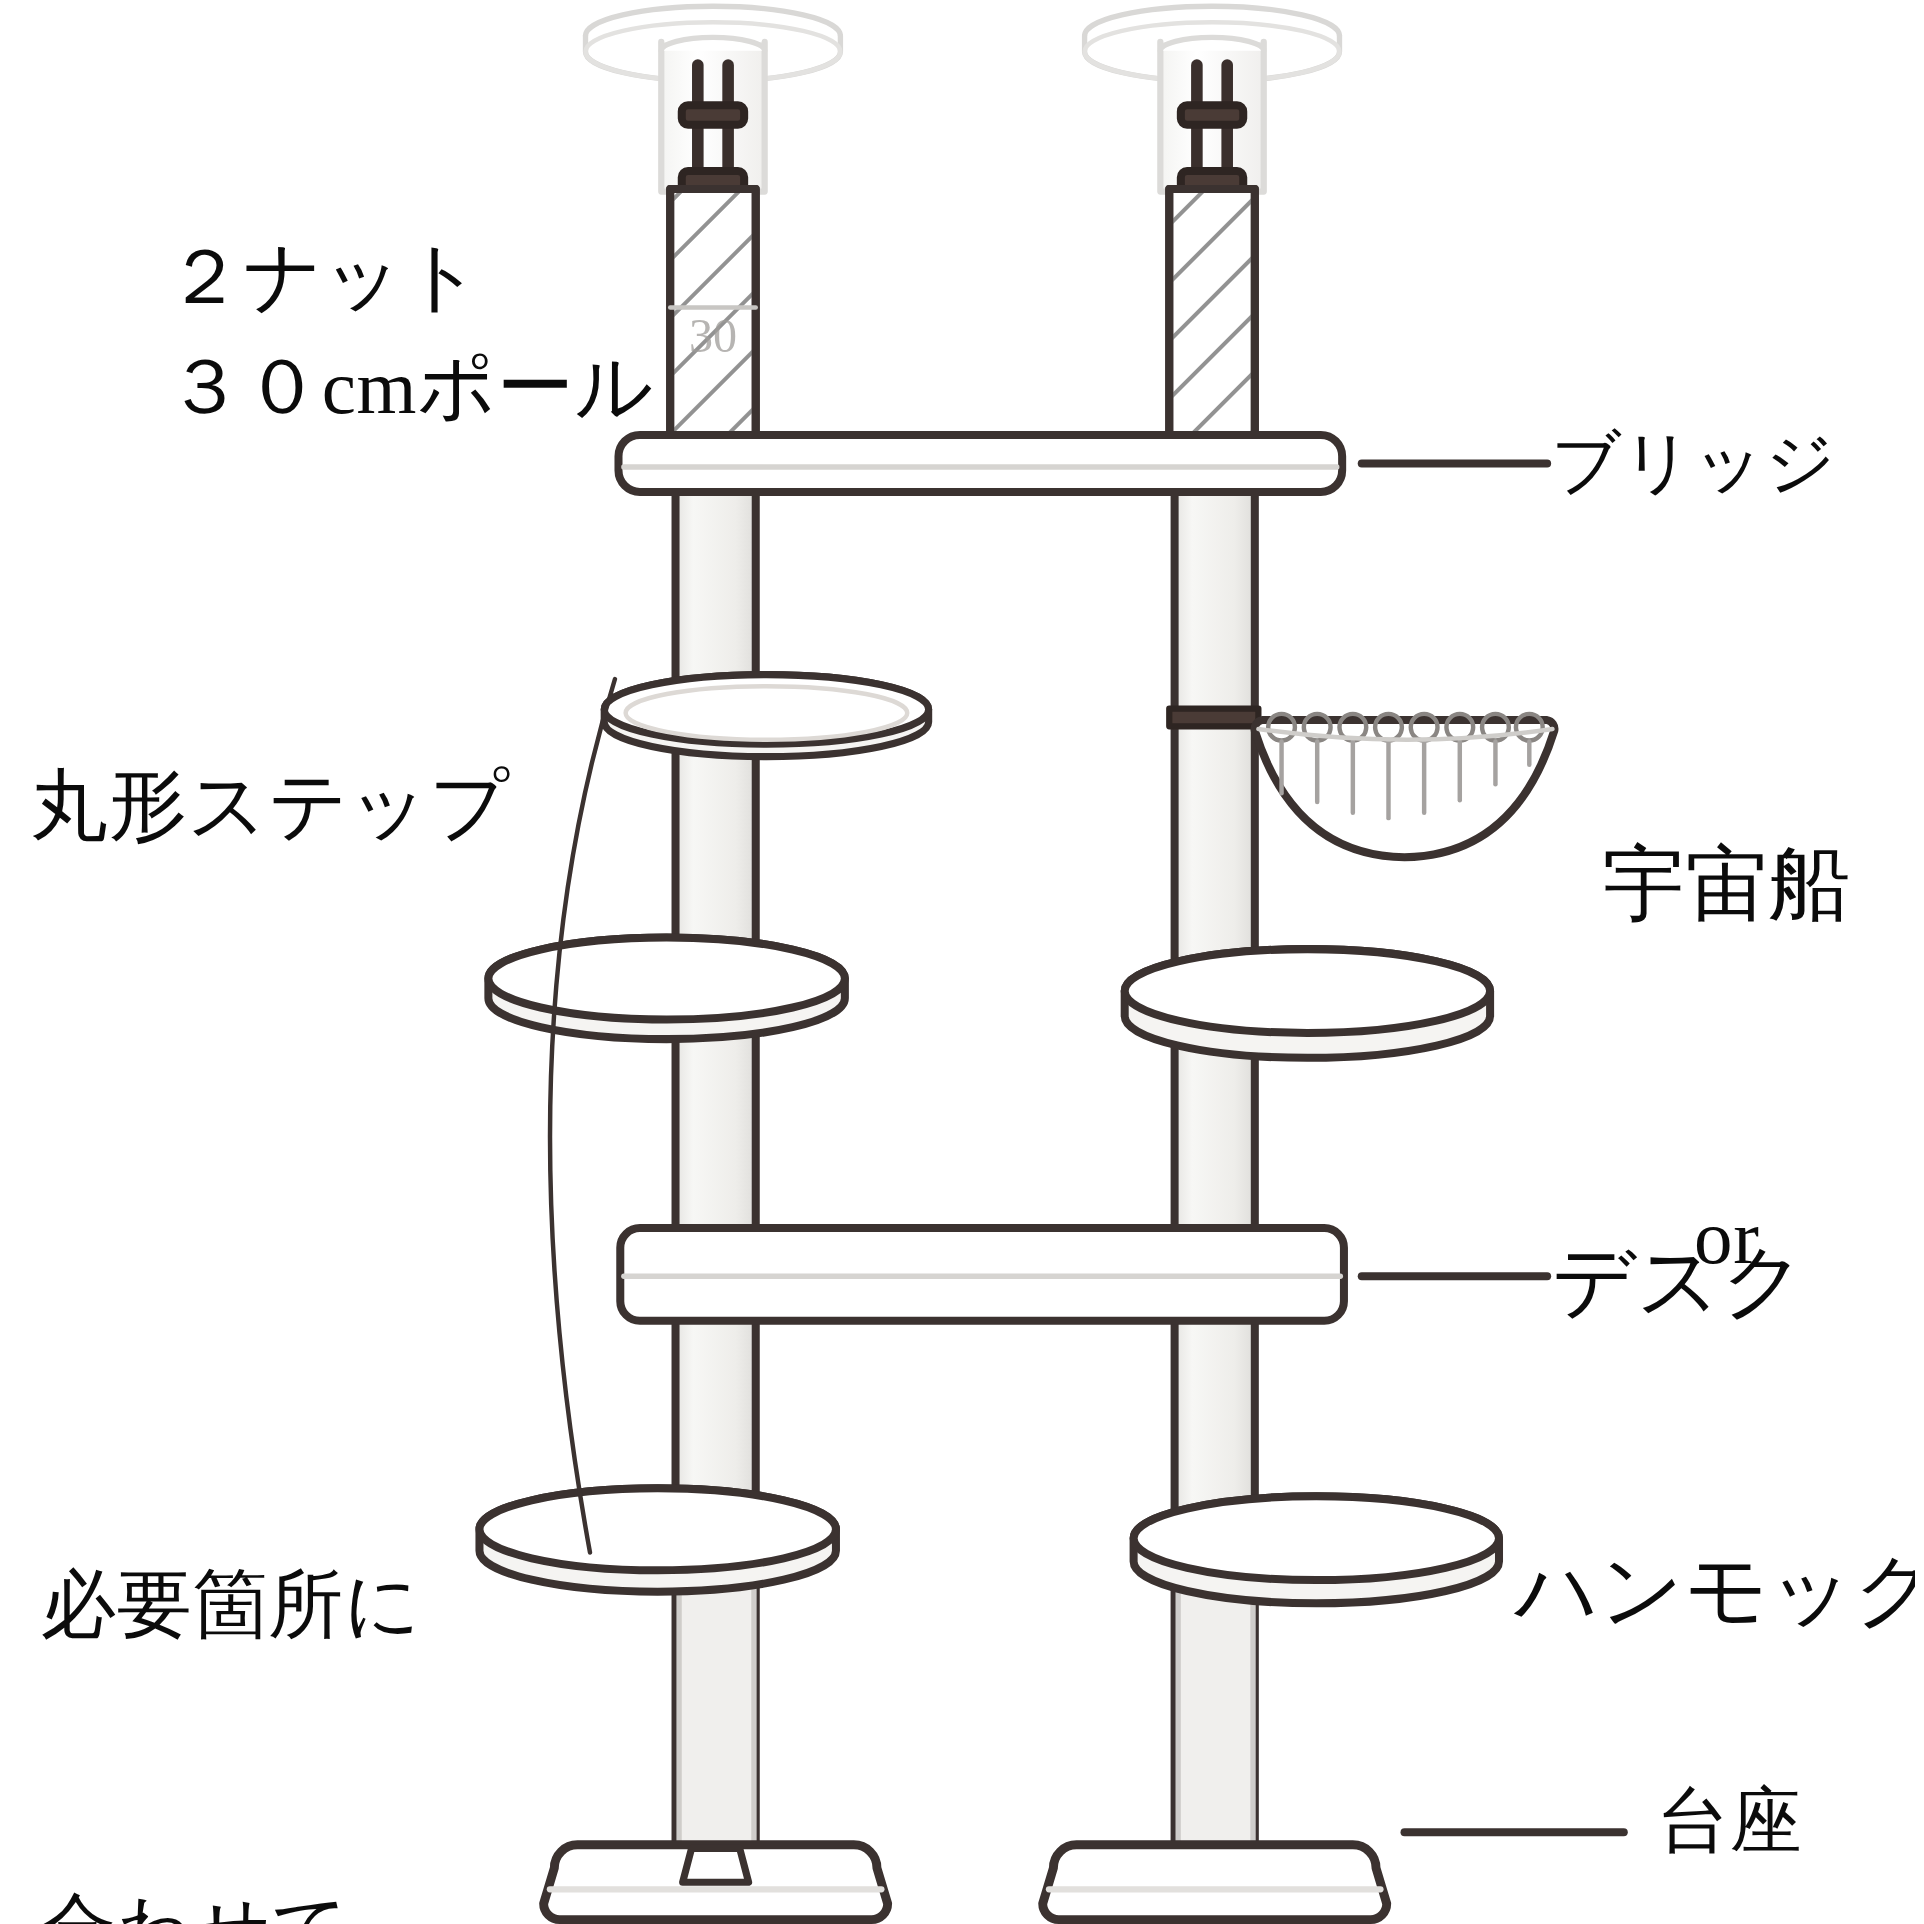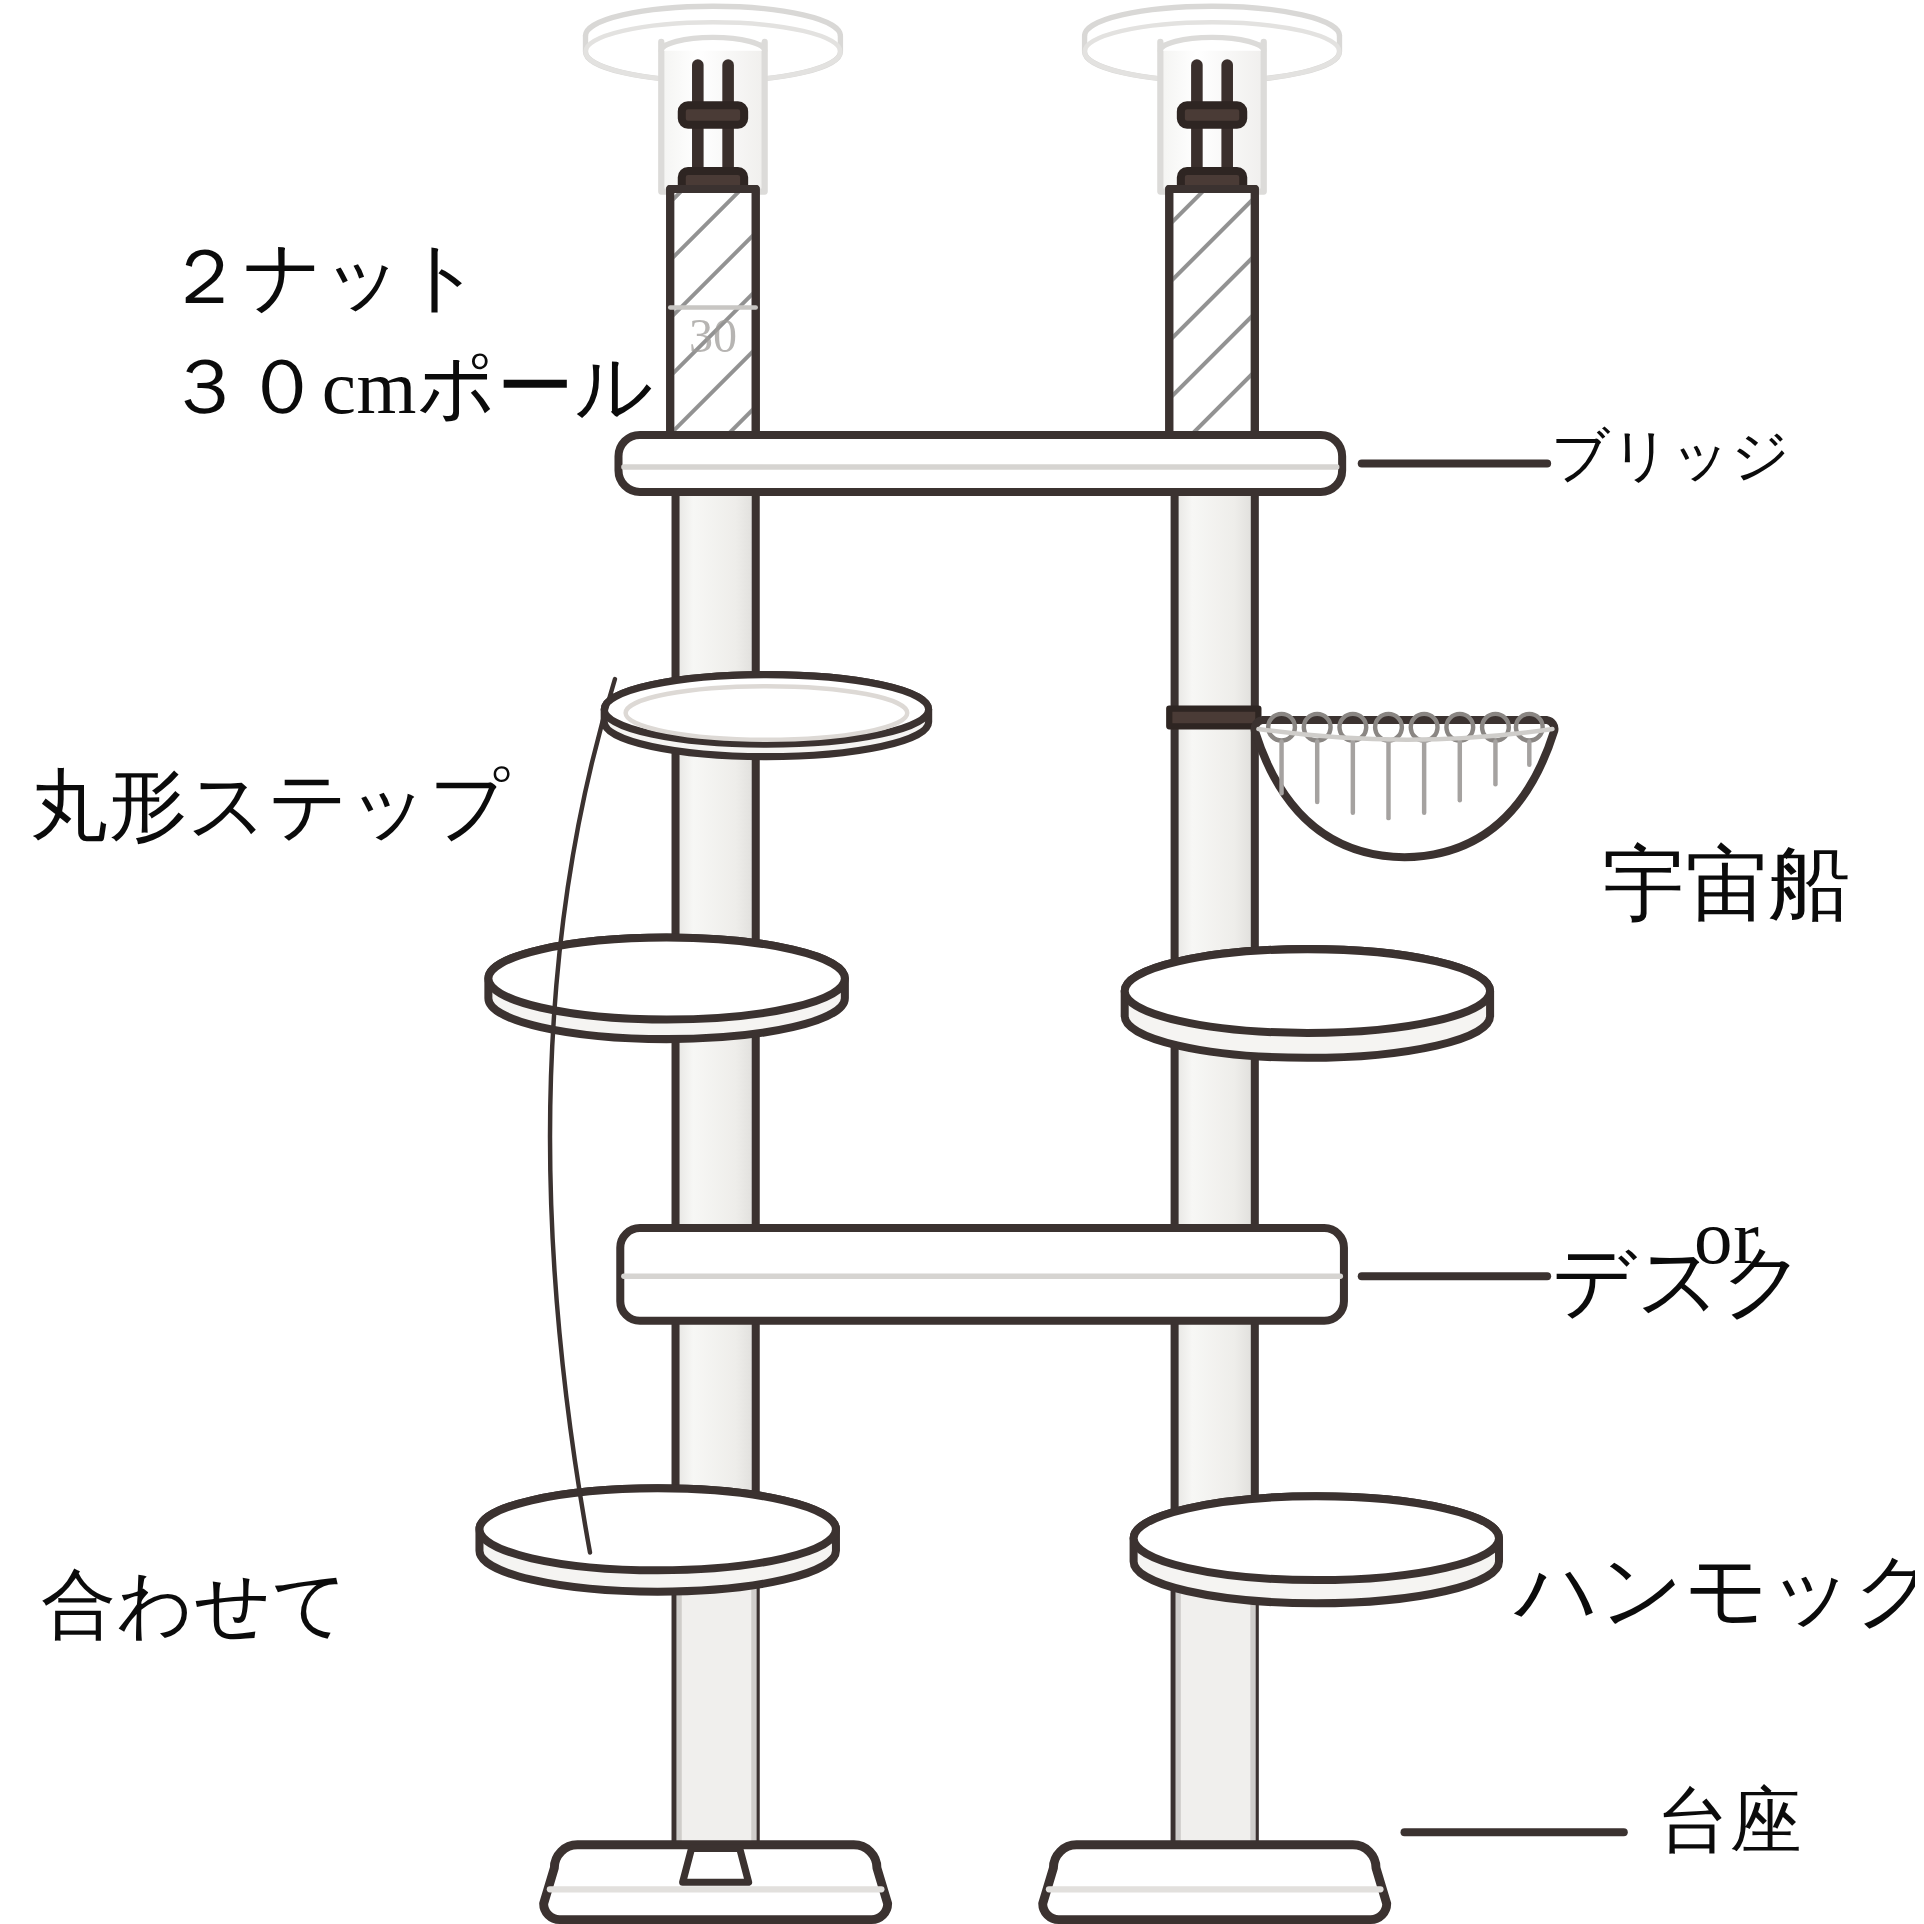--- a/index.html
+++ b/index.html
@@ -39,21 +39,21 @@
     left: 86px;
     top: 114px;
     font-size: 77px;
     line-height: 1.42;
   }
 
   
   #label-bridge {
     left: 1551px;
     top: 419px;
-    font-size: 58px;
+    font-size: 69px;
   }
 
   
   #label-hammock {
     left: 1515px;
     top: 588px;
     font-size: 82px;
     text-align: center;
     line-height: 1.45;
   }
@@ -298,20 +298,21 @@
     <span class="ln">宇宙船</span>
     <span class="ln ln-or">or</span>
     <span class="ln">ハンモック</span>
   </div>
 
   <div class="anno" id="label-desk">デスク</div>
 
   <div class="anno" id="label-round-step">丸形ステップ</div>
 
   <div class="anno" id="label-note">
+    <span class="ln">必要箇所に</span>
     <span class="ln">合わせて</span>
     
     
   </div>
 
   <div class="anno" id="label-base">台座</div>
 
 </div>
 
 

